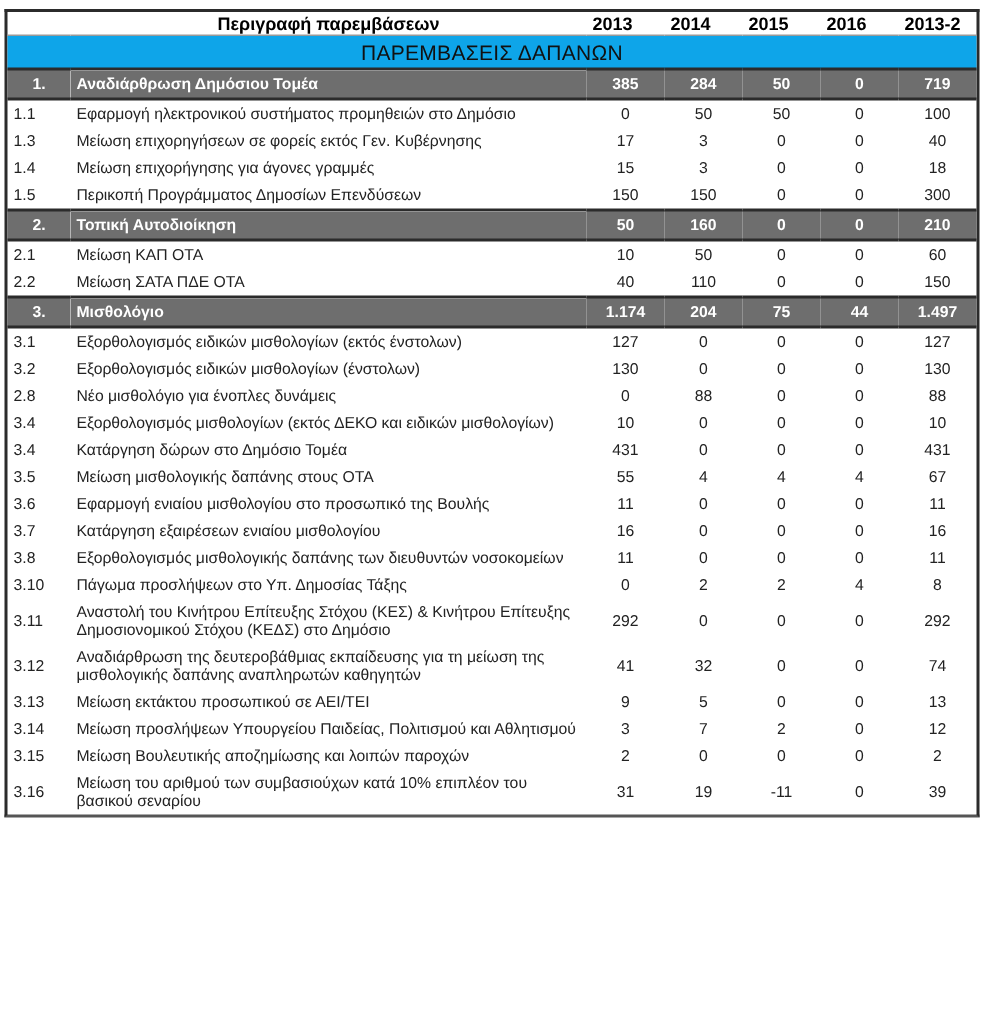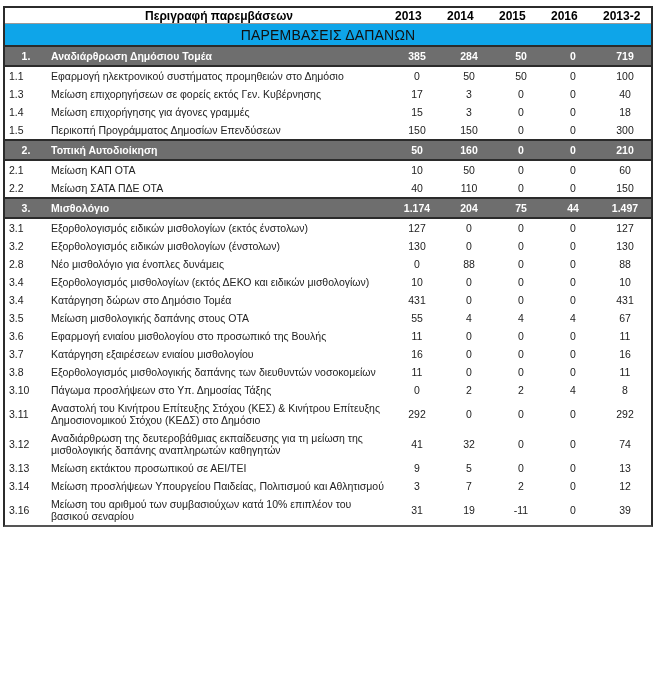--- a/index.html
+++ b/index.html
@@ -258,20 +258,29 @@
         </tr>
         <tr class="item">
           <td class="num">3.14</td>
           <td class="desc">Μείωση προσλήψεων Υπουργείου Παιδείας, Πολιτισμού και Αθλητισμού</td>
           <td class="val">3</td>
           <td class="val">7</td>
           <td class="val">2</td>
           <td class="val">0</td>
           <td class="val">12</td>
         </tr>
+        <tr class="item">
+          <td class="num">3.15</td>
+          <td class="desc">Μείωση Βουλευτικής αποζημίωσης και λοιπών παροχών</td>
+          <td class="val">2</td>
+          <td class="val">0</td>
+          <td class="val">0</td>
+          <td class="val">0</td>
+          <td class="val">2</td>
+        </tr>
         <tr class="item tall">
           <td class="num">3.16</td>
           <td class="desc">Μείωση του αριθμού των συμβασιούχων κατά 10% επιπλέον του βασικού σεναρίου</td>
           <td class="val">31</td>
           <td class="val">19</td>
           <td class="val">-11</td>
           <td class="val">0</td>
           <td class="val">39</td>
         </tr>
       </tbody>

